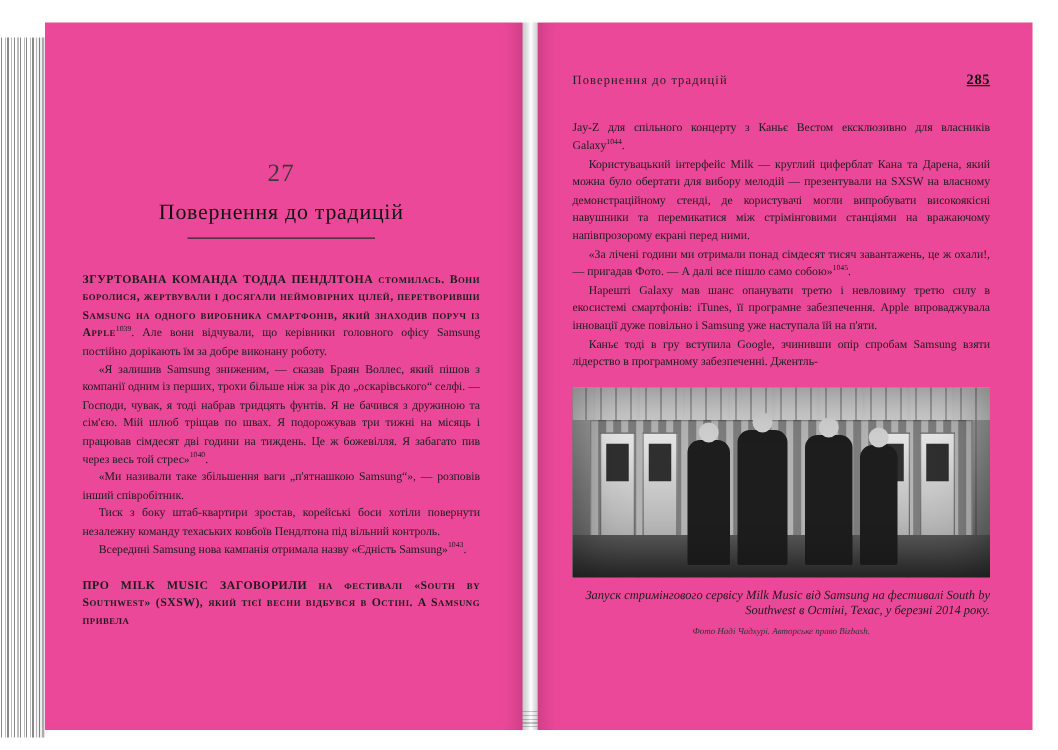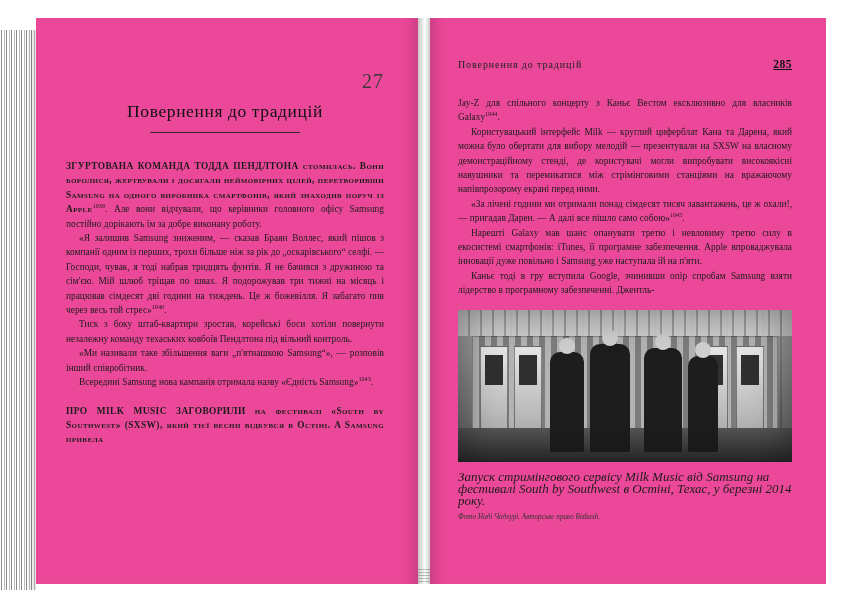--- a/index.html
+++ b/index.html
@@ -84,24 +84,25 @@
       rgba(0,0,0,.20) 100%);
   }
   .page-right {
     width: 396px;
     padding: 40px 34px 40px 28px;
     box-shadow: inset 14px 0 18px -14px rgba(0,0,0,.25);
   }
 
   
   .chapter-number {
-    text-align: right;
+    text-align: center;
     font-size: 20px;
     letter-spacing: 1px;
     color: #3a3a3a;
+    margin-top: 58px;
     margin-bottom: 8px;
   }
   .chapter-title {
     text-align: center;
     font-size: 17.5px;
     letter-spacing: .6px;
     color: #111;
     margin: 0 0 6px 0;
     font-weight: normal;
   }
@@ -236,30 +237,31 @@
     background: #d9cdbf;
   }
   .p2:before { background: #3b3b3b; }
   .p4:before { background: #cbbfb2; }
   .photo .vignette {
     position: absolute; inset: 0;
     box-shadow: inset 0 0 40px rgba(0,0,0,.45);
   }
   .caption {
     margin-top: 9px;
-    font-size: 13px;
+    font-size: 10px;
     line-height: 12px;
-    text-align: left;
+    text-align: right;
     font-style: italic;
     color: #1c1c1c;
   }
   .credit {
     margin-top: 5px;
     font-size: 7.2px;
     line-height: 10px;
+    text-align: center;
     font-style: italic;
     color: #333;
   }
 </style>
 </head>
 <body>
 
 <div class="book">
 
   <div class="edge-left"></div>
@@ -269,41 +271,41 @@
 
     <div class="page page-left">
 
       <div class="chapter-number">27</div>
       <h1 class="chapter-title">Повернення до традицій</h1>
       <div class="rule"></div>
 
       <div class="body-text">
         <p class="noindent"><span class="smallcaps">ЗГУРТОВАНА КОМАНДА ТОДДА ПЕНДЛТОНА стомилась. Вони боролися, жертвували і досягали неймовірних цілей, перетворивши Samsung на одного виробника смартфонів, який знаходив поруч із Apple</span><sup>1039</sup>. Але вони відчували, що керівники головного офісу Samsung постійно дорікають їм за добре виконану роботу.</p>
         <p><span>«Я залишив Samsung зниженим, — сказав Браян Воллес, який пішов з компанії одним із перших, трохи більше ніж за рік до „оскарівського“ селфі. — Господи, чувак, я тоді набрав тридцять фунтів. Я не бачився з дружиною та сім'єю. Мій шлюб тріщав по швах. Я подорожував три тижні на місяць і працював сімдесят дві години на тиждень. Це ж божевілля. Я забагато пив через весь той стрес»</span><sup>1040</sup>.</p>
+        <p><span>«Ми називали таке збільшення ваги „п'ятнашкою Samsung“», — розповів інший співробітник.</span></p>
         <p><span>Тиск з боку штаб-квартири зростав, корейські боси хотіли повернути незалежну команду техаських ковбоїв Пендлтона під вільний контроль.</span></p>
-        <p><span>«Ми називали таке збільшення ваги „п'ятнашкою Samsung“», — розповів інший співробітник.</span></p>
         <p><span>Всередині Samsung нова кампанія отримала назву «Єдність Samsung»</span><sup>1043</sup>.</p>
         <div class="gap"></div>
         <p class="noindent"><span class="smallcaps">ПРО MILK MUSIC ЗАГОВОРИЛИ на фестивалі «South by Southwest» (SXSW), який тієї весни відбувся в Остіні. A Samsung привела</span></p>
       </div>
     </div>
 
     <div class="gutter"></div>
 
     <div class="page page-right">
 
       <div class="running-head">
         <span class="running-title">Повернення до традицій</span>
         <span class="folio">285</span>
       </div>
 
       <div class="body-text">
         <p class="noindent"><span>Jay-Z для спільного концерту з Каньє Вестом ексклюзивно для власників Galaxy</span><sup>1044</sup>.</p>
         <p><span>Користувацький інтерфейс Milk — круглий циферблат Кана та Дарена, який можна було обертати для вибору мелодій — презентували на SXSW на власному демонстраційному стенді, де користувачі могли випробувати високоякісні навушники та перемикатися між стрімінговими станціями на вражаючому напівпрозорому екрані перед ними.</span></p>
-        <p><span>«За лічені години ми отримали понад сімдесят тисяч завантажень, це ж охали!, — пригадав Дарен. — А далі все пішло само собою»</span><sup>1045</sup>.</p>
+        <p><span>«За лічені години ми отримали понад сімдесят тисяч завантажень, це ж охали!, — пригадав Фото. — А далі все пішло само собою»</span><sup>1045</sup>.</p>
         <p><span>Нарешті Galaxy мав шанс опанувати третю і невловиму третю силу в екосистемі смартфонів: iTunes, її програмне забезпечення. Apple впроваджувала інновації дуже повільно і Samsung уже наступала їй на п'яти.</span></p>
         <p><span>Каньє тоді в гру вступила Google, зчинивши опір спробам Samsung взяти лідерство в програмному забезпеченні. Джентль-</span></p>
       </div>
 
       <div class="figure">
         <div class="photo">
           <div class="bg"></div>
           <div class="ceiling"></div>
           <div class="backwall"></div>
           <div class="kiosk k1"></div>

